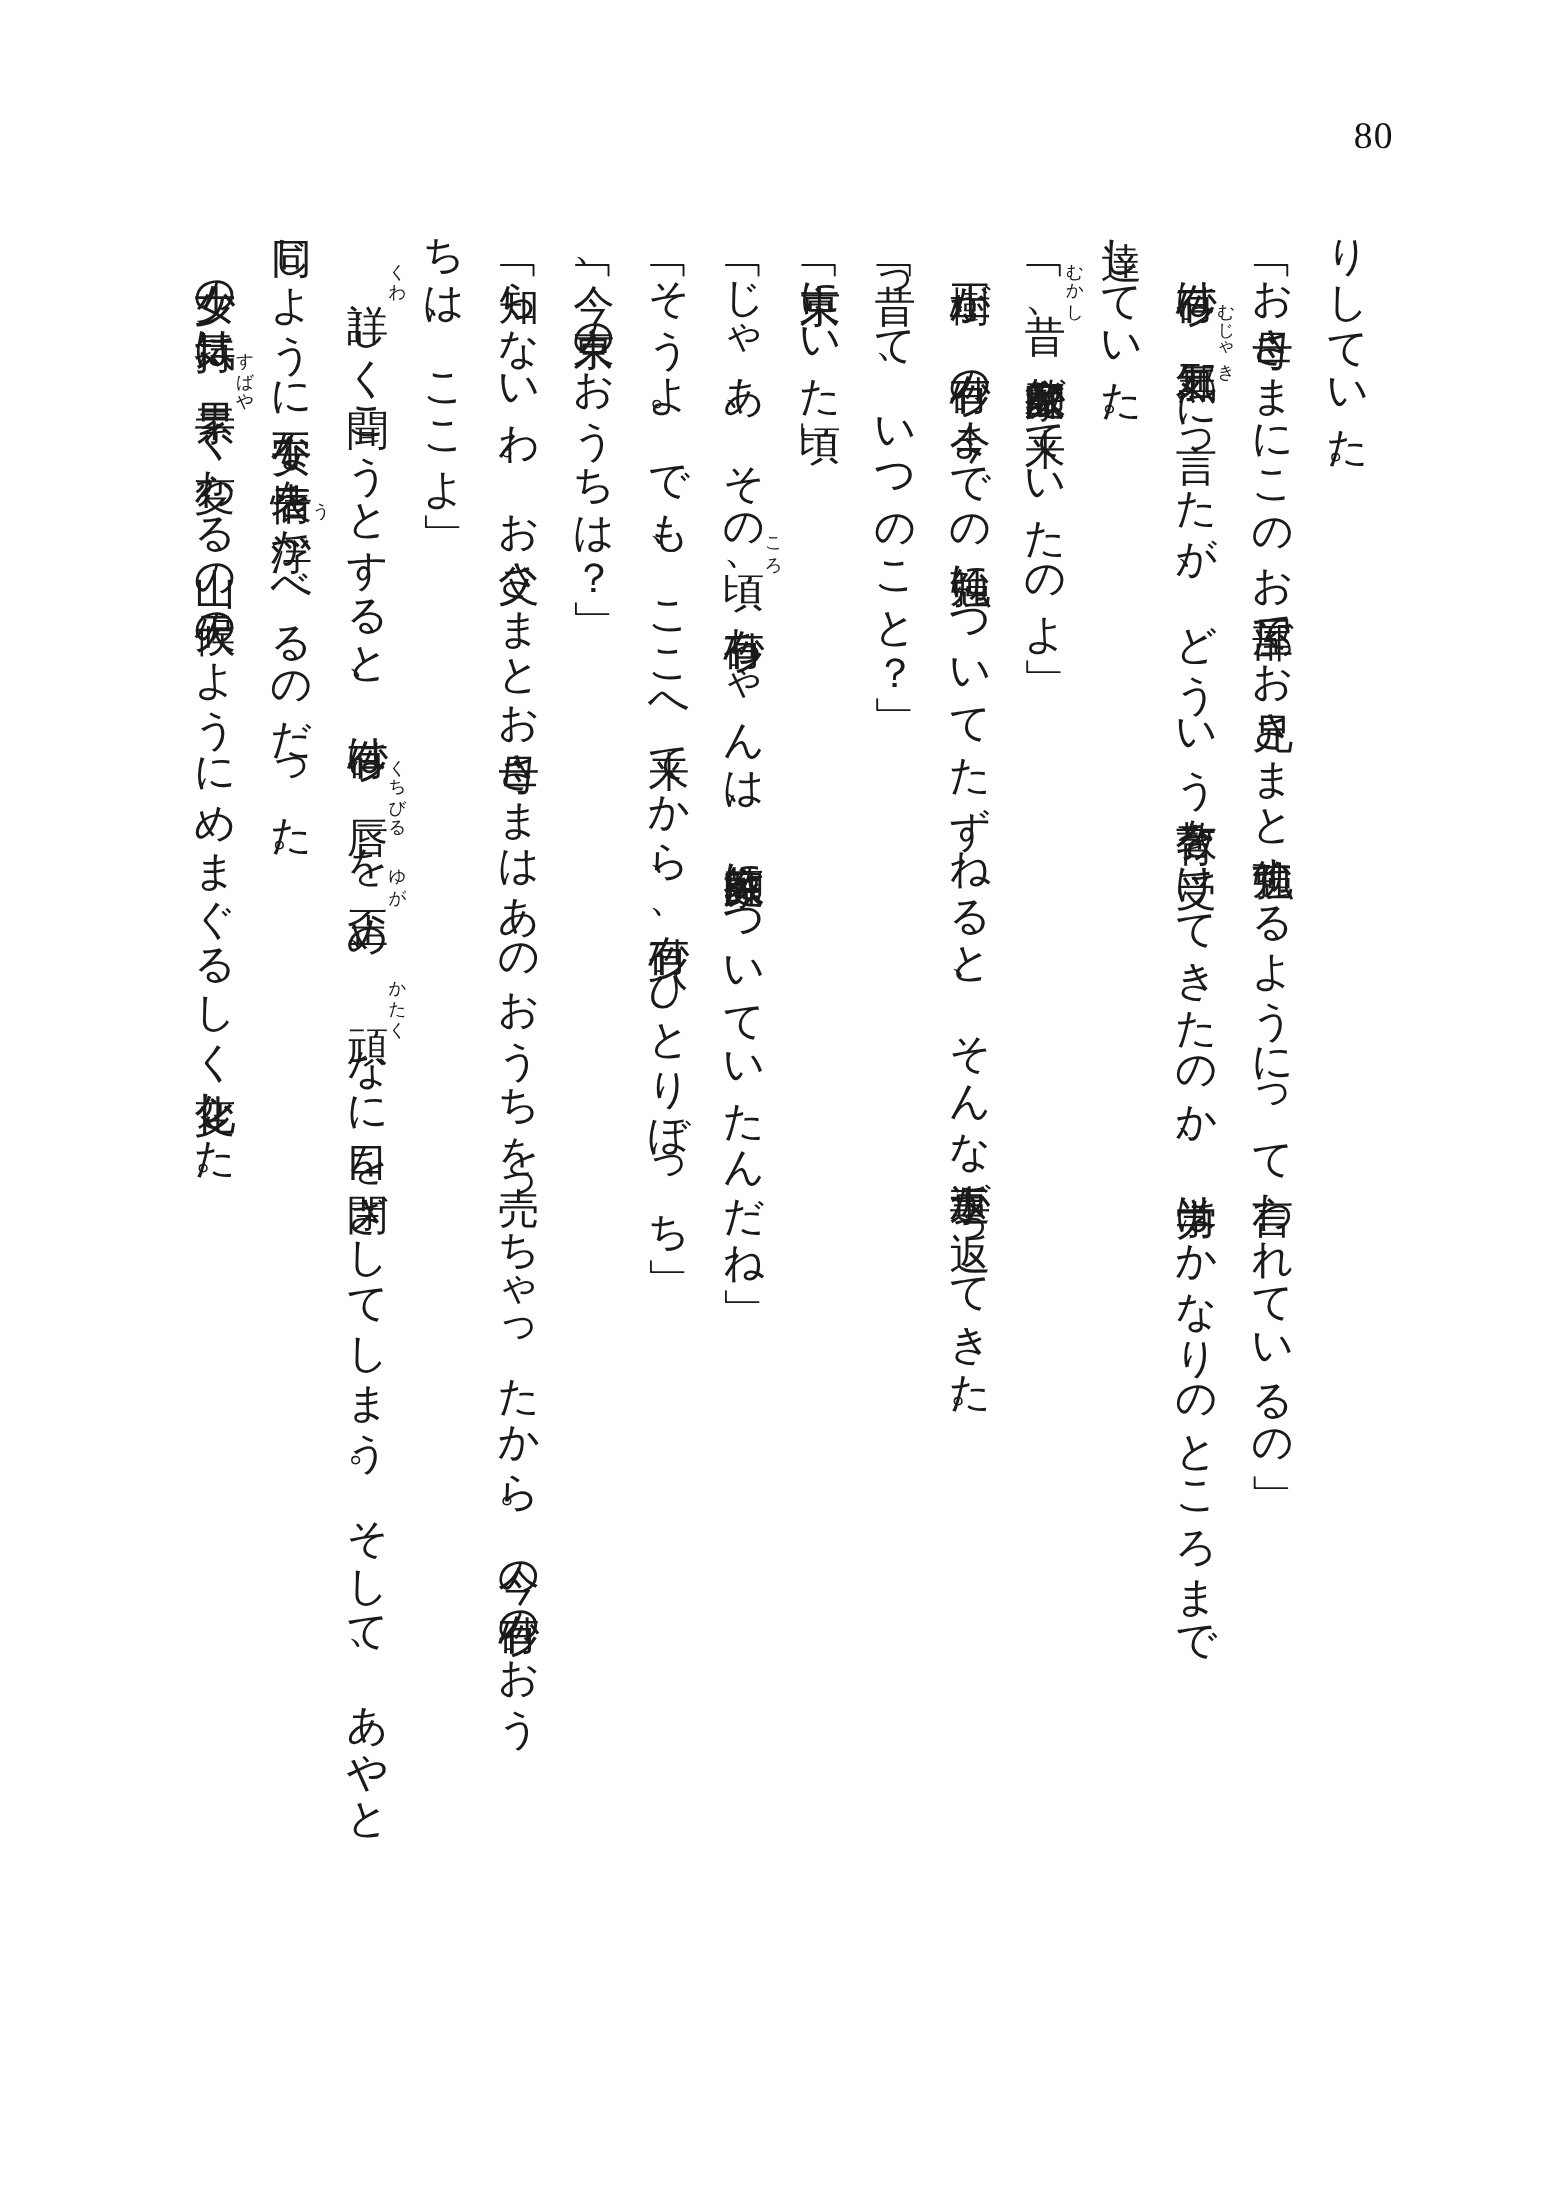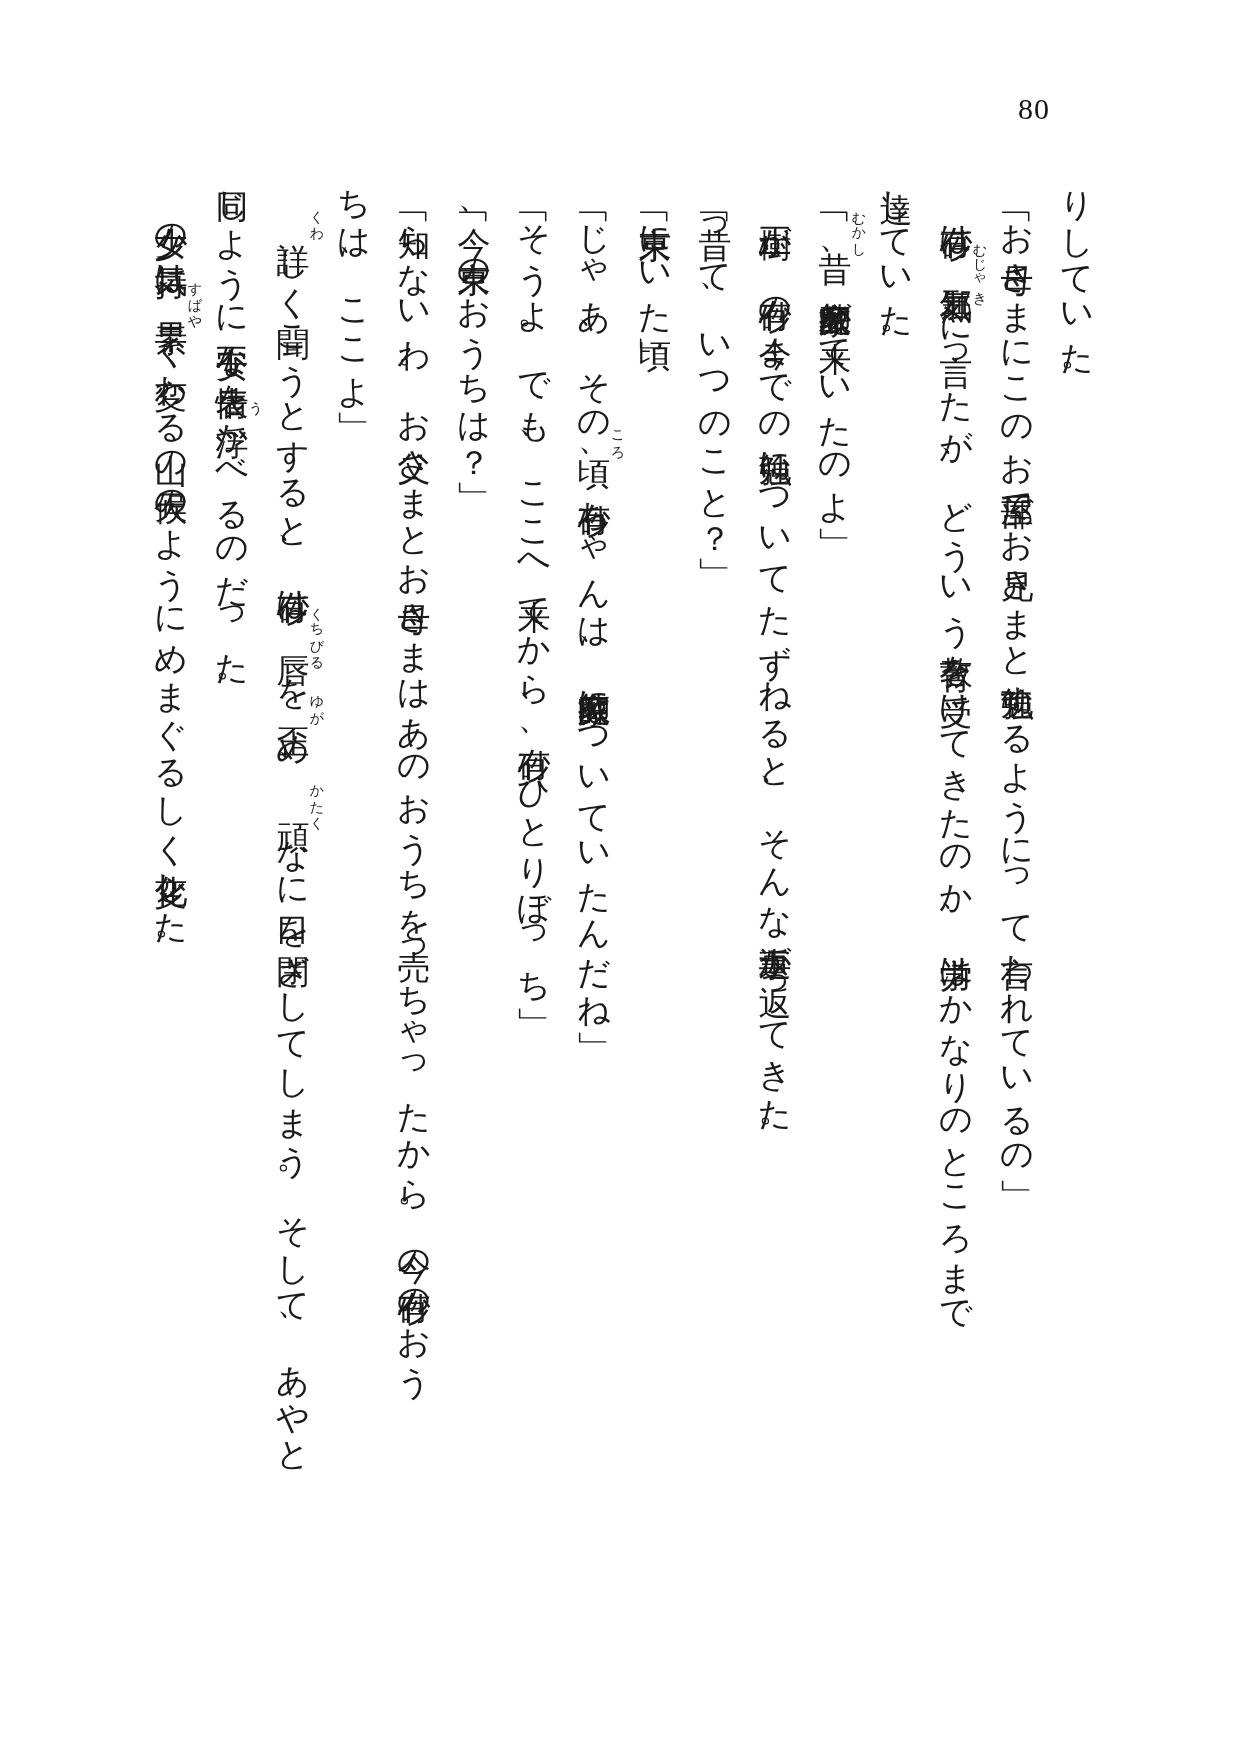--- a/index.html
+++ b/index.html
@@ -11,21 +11,21 @@
     position: relative;
     width: 1240px;
     height: 1752px;
     background: #ffffff;
     overflow: hidden;
     font-family: "Liberation Serif", "DejaVu Serif", serif;
     color: #161616;
   }
   .page-number {
     position: absolute;
-    left: 1018px;
+    left: 1083px;
     top: 94px;
     font-size: 30px;
     line-height: 1;
     letter-spacing: 1px;
     color: #141414;
   }
   .text-block {
     position: absolute;
     top: 167px;
     right: 133px;

